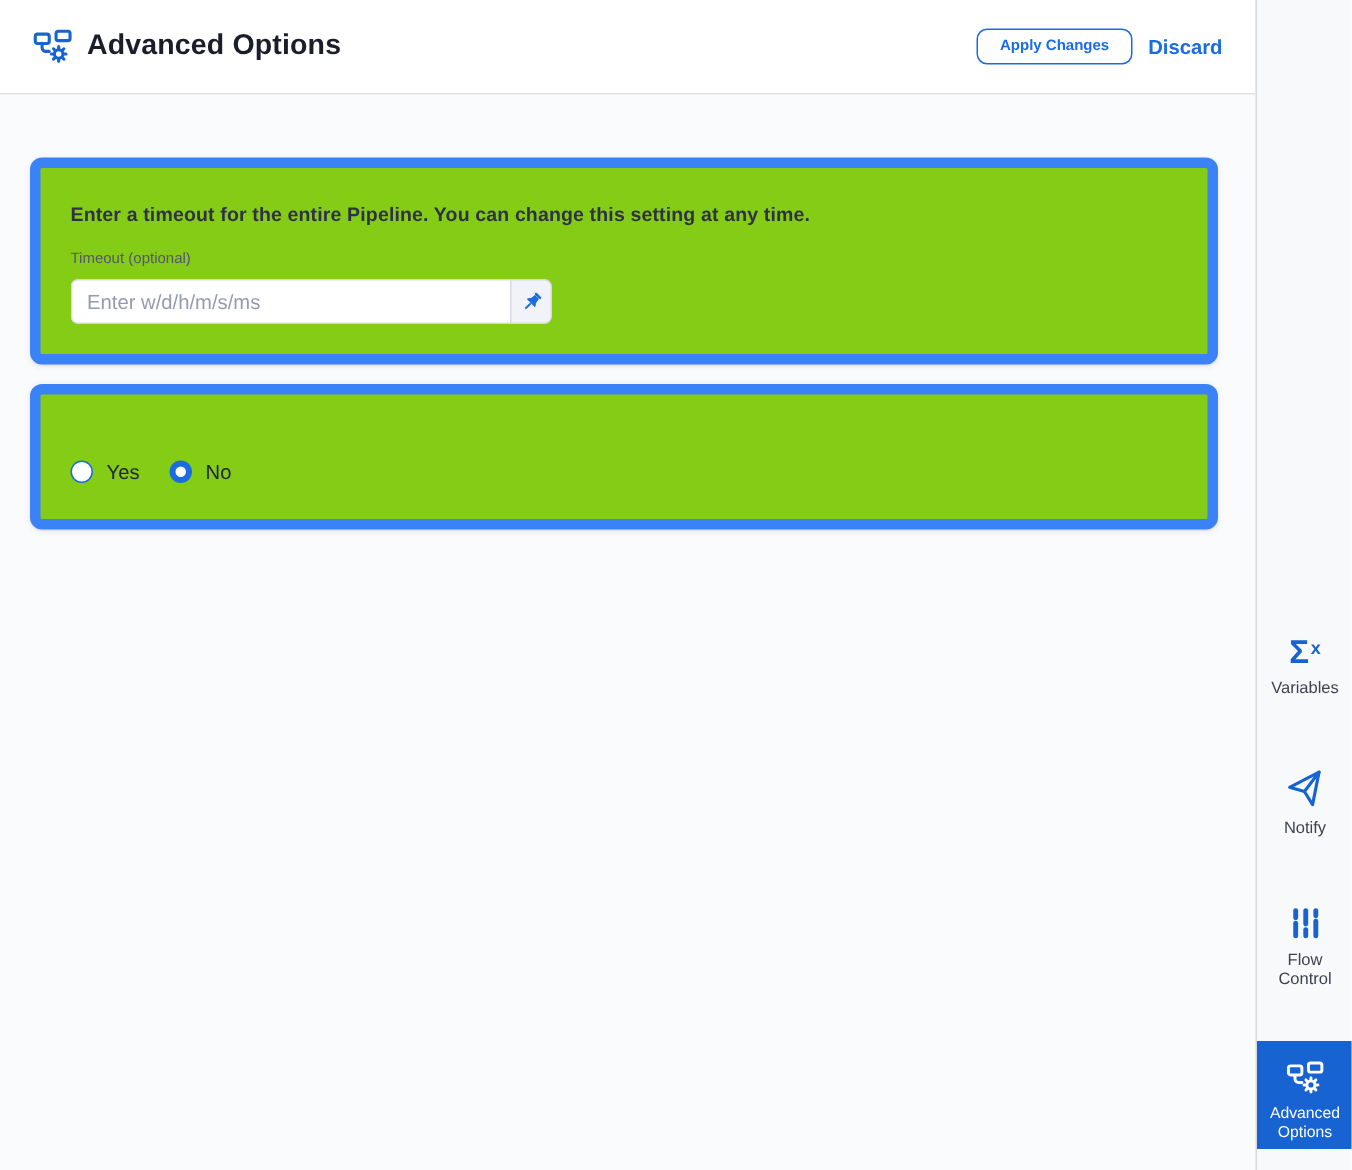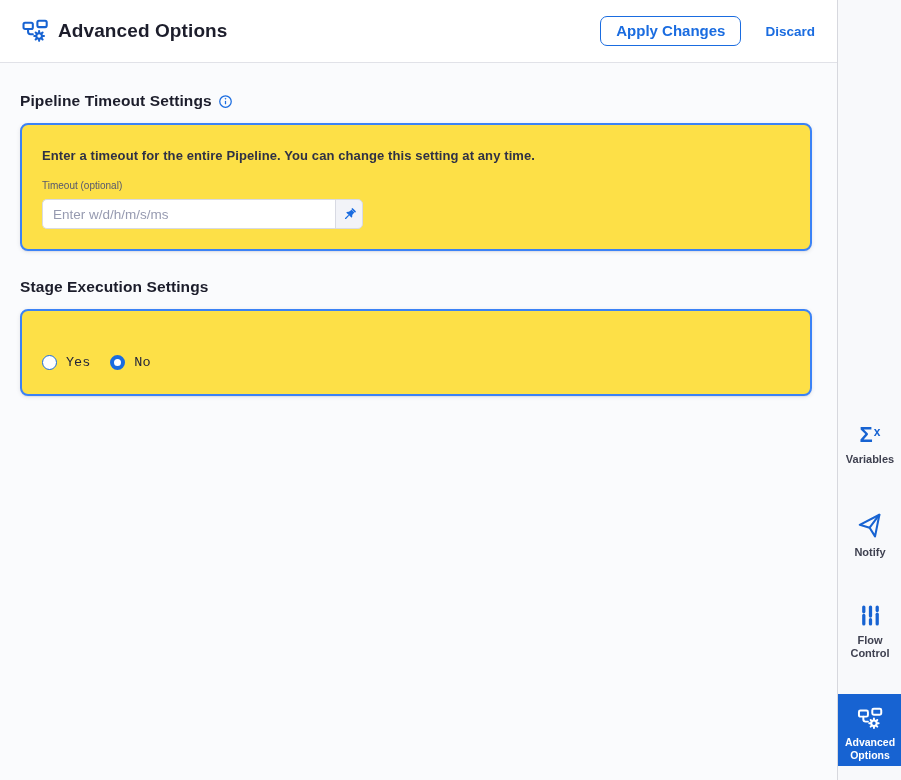--- a/index.html
+++ b/index.html
@@ -22,55 +22,55 @@
 
   
   .main{position:absolute;left:0;top:0;width:837px;height:780px;background:var(--main-bg);}
 
   .panel-header{position:absolute;left:0;top:0;width:837px;height:63px;background:#ffffff;
     border-bottom:1px solid var(--hdr-border);display:flex;align-items:center;padding:0 22px 0 20px;}
   .hdr-icon{width:30px;height:28px;display:flex;align-items:center;justify-content:center;color:var(--icon-blue);flex:0 0 auto;}
   .panel-title{font-size:19px;font-weight:700;color:var(--heading);margin-left:8px;letter-spacing:.1px;}
   .hdr-actions{margin-left:auto;display:flex;align-items:center;}
   .apply-btn{background:#fff;border:1.5px solid var(--blue);color:var(--blue);font-family:inherit;
-    font-size:15px;font-weight:700;padding:5px 15px;border-radius:7px;cursor:pointer;line-height:1.2;}
-  .discard-link{color:var(--blue);font-size:13.5px;font-weight:700;margin-left:24px;text-decoration:none;cursor:pointer;}
+    font-size:10px;font-weight:700;padding:5px 15px;border-radius:7px;cursor:pointer;line-height:1.2;}
+  .discard-link{color:var(--blue);font-size:13.5px;font-weight:700;margin-left:10px;text-decoration:none;cursor:pointer;}
 
   .content{position:absolute;left:0;top:63px;width:837px;padding:29px 25px 0 20px;}
   .section-heading-row{display:flex;align-items:center;gap:6px;}
   .section-heading{font-size:15.5px;font-weight:700;color:var(--heading);letter-spacing:.1px;}
   .info-icon{width:15px;height:15px;display:inline-flex;color:var(--blue);cursor:pointer;}
 
-  .card{background:#fde047;border-radius:8px;border:2px solid #3b82f6;
+  .card{background:#84cc16;border-radius:8px;border:7px solid #3b82f6;
     box-shadow:0 1px 4px rgba(40,41,61,.10),0 1px 1px rgba(40,41,61,.06);
     margin-top:13px;padding:23px 20px;}
   .card-desc{font-size:13px;font-weight:700;color:var(--bold-text);letter-spacing:.1px;}
   .field-label{display:block;margin-top:17px;font-size:10px;font-weight:400;color:var(--label-gray);}
   .input-group{margin-top:8px;display:flex;width:321px;height:16px;}
   .timeout-input{flex:1;height:30px;border:1px solid var(--input-border);border-right:none;
     border-radius:5px 0 0 5px;padding:0 10px;font-family:inherit;font-size:13.5px;color:#2f3145;background:#fff;outline:none;}
   .timeout-input::placeholder{color:var(--placeholder);}
   .pin-btn{width:28px;height:30px;border:1px solid var(--input-border);border-radius:0 5px 5px 0;
     background:#f2f3f8;display:flex;align-items:center;justify-content:center;cursor:pointer;color:var(--blue);}
   .card-1{padding-bottom:34px;}
 
   .section-2{margin-top:27px;}
   .card-2{padding-bottom:24px;}
   .radio-row{display:flex;align-items:center;gap:20px;margin-top:21px;}
-  .radio-option{display:flex;align-items:flex-end;gap:9px;cursor:pointer;font-family:Liberation Mono, monospace;}
+  .radio-option{display:flex;align-items:flex-end;gap:9px;cursor:pointer;}
   .radio{width:15px;height:15px;border-radius:50%;background:#fff;border:1.5px solid var(--blue);flex:0 0 auto;}
   .radio[data-checked="true"]{border-width:4.5px;}
   .radio-label{font-size:13.5px;color:#23253a;}
 
   
   .sidebar{position:absolute;left:837px;top:0;width:64px;height:780px;background:var(--side-bg);
     border-left:1px solid var(--border);}
   .side-item{position:absolute;left:0;width:64px;text-align:center;cursor:pointer;}
   .side-icon{height:26px;display:flex;align-items:flex-end;justify-content:center;color:var(--icon-blue);}
-  .side-label{margin-top:7px;font-size:11px;font-weight:700;color:#3f4150;line-height:1.2;padding:0 2px;}
+  .side-label{margin-top:7px;font-size:11px;font-weight:400;color:#3f4150;line-height:1.2;padding:0 2px;}
   .item-variables{top:420px;}
   .item-notify{top:513px;}
   .item-flow{top:601px;}
   .item-advanced{top:694px;height:72px;padding-top:11px;}
   .item-advanced[data-active="true"]{background:var(--tile-blue);}
   .item-advanced[data-active="true"] .side-icon{color:#ffffff;}
   .item-advanced[data-active="true"] .side-label{color:#ffffff;font-size:10.5px;margin-top:5px;}
 
   .sigma-x{display:inline-flex;align-items:flex-start;line-height:1;}
   .sigma-x .sigma{font-size:22px;font-weight:700;}
@@ -102,53 +102,40 @@
     </span>
     <h1 class="panel-title">Advanced Options</h1>
     <div class="hdr-actions">
       <button class="apply-btn">Apply Changes</button>
       <a class="discard-link">Discard</a>
     </div>
   </header>
 
   <div class="content">
 
-    <div class="section-heading-row">
-      <h2 class="section-heading">Pipeline Timeout Settings</h2>
-      <span class="info-icon">
-        <svg width="15" height="15" viewBox="0 0 24 24" fill="none" stroke="currentColor" stroke-width="2">
-          <circle cx="12" cy="12" r="9.2"></circle>
-          <line x1="12" y1="11" x2="12" y2="16.4"></line>
-          <circle cx="12" cy="7.6" r="0.6" fill="currentColor" stroke-width="1.6"></circle>
-        </svg>
-      </span>
-    </div>
 
     <section class="card card-1">
       <p class="card-desc">Enter a timeout for the entire Pipeline. You can change this setting at any time.</p>
       <label class="field-label">Timeout (optional)</label>
       <div class="input-group">
         <input class="timeout-input" type="text" placeholder="Enter w/d/h/m/s/ms" style="">
         <button class="pin-btn">
           <span>
             <svg width="15" height="15" viewBox="0 0 16 16" fill="currentColor">
               <g transform="rotate(45 8 8)">
                 <rect x="5.1" y="0.8" width="5.8" height="1.8" rx="0.9"></rect>
                 <path d="M6 2.8 h4 l0.5 3.6 a3.1 3.1 0 0 1 1.6 2.5 h-8.2 a3.1 3.1 0 0 1 1.6 -2.5 Z"></path>
                 <rect x="7.3" y="9" width="1.4" height="5.6" rx="0.7"></rect>
               </g>
             </svg>
           </span>
         </button>
       </div>
     </section>
 
-    <div class="section-2">
-      <h2 class="section-heading">Stage Execution Settings</h2>
-    </div>
 
     <section class="card card-2">
       <div class="radio-row">
         <label class="radio-option">
           <span class="radio" data-checked="false"></span>
           <span class="radio-label">Yes</span>
         </label>
         <label class="radio-option">
           <span class="radio" data-checked="true"></span>
           <span class="radio-label">No</span>

